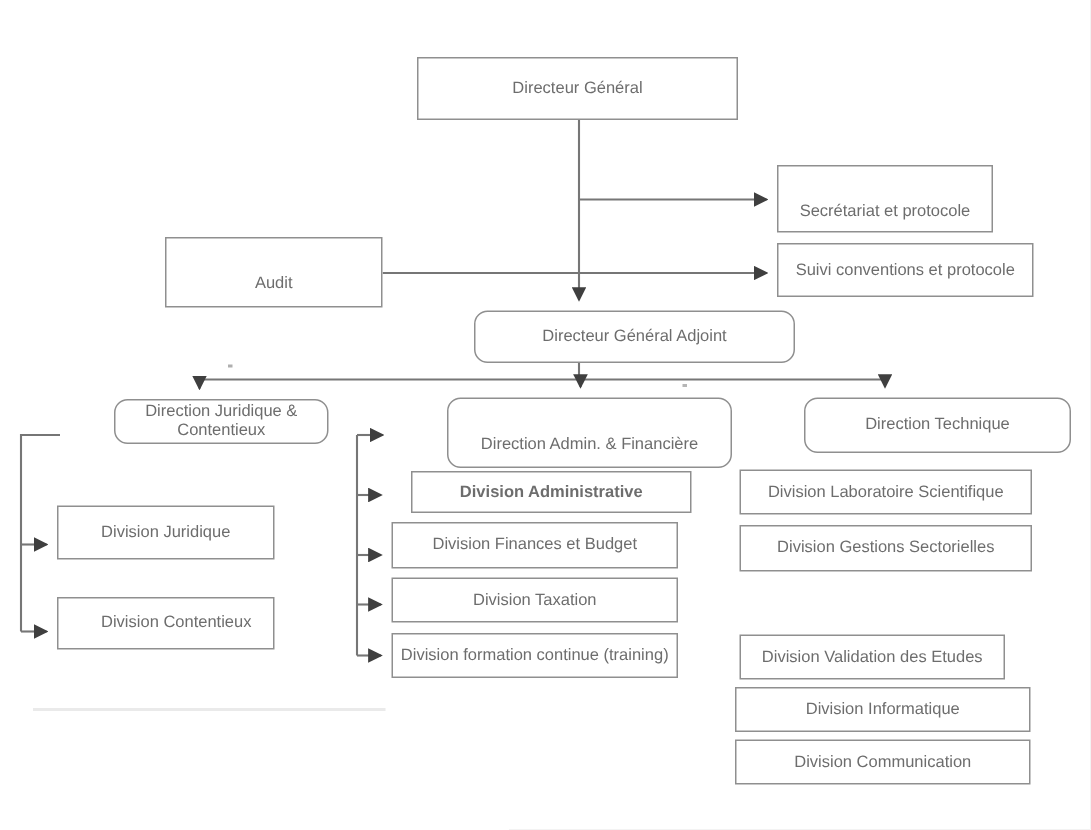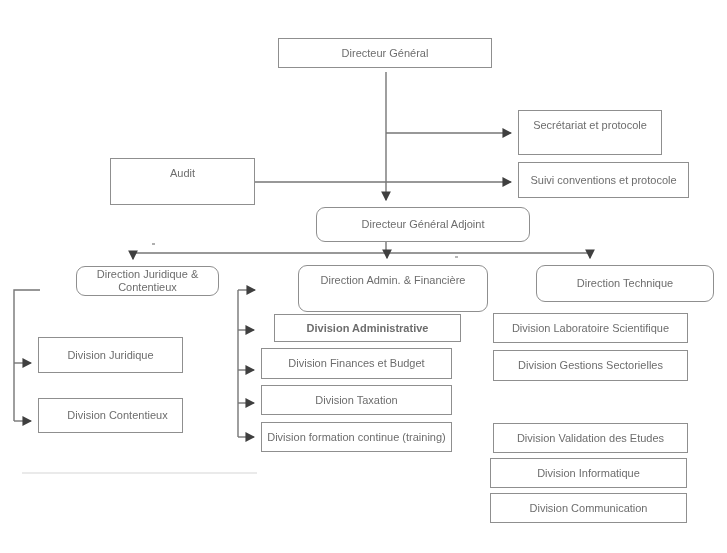--- a/index.html
+++ b/index.html
@@ -17,21 +17,21 @@
     color:#6d6d6d;
     font-size:11px;
     line-height:13px;
     text-align:center;
     display:flex;
     align-items:center;
     justify-content:center;
     box-sizing:border-box;
     padding:2px 4px;
   }
-  .node.top-align{align-items:flex-start;padding-top:8px;}
+  .node.top-align{align-items:flex-start;padding-top:24px;}
   .node.rounded{border-radius:9px;margin-left:36px;}
   #connectors{position:absolute;left:0;top:0;z-index:1;}
   .node{z-index:2;}
   .artifact{position:absolute;z-index:0;}
 </style>
 </head>
 <body>
 
 <div id="canvas">
 
@@ -68,21 +68,21 @@
       <line x1="238" y1="403" x2="254" y2="403" marker-end="url(#arr)"></line>
       <line x1="238" y1="437" x2="254" y2="437" marker-end="url(#arr)"></line>
     </g>
   </svg>
 
   <div class="artifact" style="left:22px;top:472px;width:235px;height:2px;background:rgba(140,140,140,0.18);"></div>
   <div class="artifact" style="left:152px;top:243px;width:3px;height:2px;background:rgba(110,110,110,0.55);"></div>
   <div class="artifact" style="left:455px;top:256px;width:3px;height:2px;background:rgba(110,110,110,0.5);"></div>
   <div class="artifact" style="left:333px;top:318px;width:2px;height:3px;background:rgba(110,110,110,0.45);"></div>
 
-  <div class="node" style="left:278px;top:38px;width:214px;height:30px;">Directeur Général</div>
+  <div class="node" style="left:278px;top:38px;width:214px;height:42px;">Directeur Général</div>
 
   <div class="node top-align" style="left:518px;top:110px;width:144px;height:45px;">Secrétariat et protocole</div>
 
   <div class="node" style="left:518px;top:162px;width:171px;height:36px;">Suivi conventions et protocole</div>
 
   <div class="node top-align" style="left:110px;top:158px;width:145px;height:47px;">Audit</div>
 
   <div class="node rounded" style="left:280px;top:207px;width:214px;height:35px;">Directeur Général Adjoint</div>
 
   <div class="node rounded" style="left:40px;top:266px;width:143px;height:30px;">Direction Juridique &amp; Contentieux</div>
@@ -101,19 +101,19 @@
 
   <div class="node" style="left:261px;top:385px;width:191px;height:30px;">Division Taxation</div>
 
   <div class="node" style="left:261px;top:422px;width:191px;height:30px;">Division formation continue (training)</div>
 
   <div class="node" style="left:493px;top:313px;width:195px;height:30px;">Division Laboratoire Scientifique</div>
 
   <div class="node" style="left:493px;top:350px;width:195px;height:31px;">Division Gestions Sectorielles</div>
 
 
-  <div class="node" style="left:493px;top:423px;width:195px;height:30px;">Division Validation des Etudes</div>
+  <div class="node" style="left:493px;top:423px;width:177px;height:30px;">Division Validation des Etudes</div>
 
   <div class="node" style="left:490px;top:458px;width:197px;height:30px;">Division Informatique</div>
 
   <div class="node" style="left:490px;top:493px;width:197px;height:30px;">Division Communication</div>
 
 </div>
 
 </body></html>

